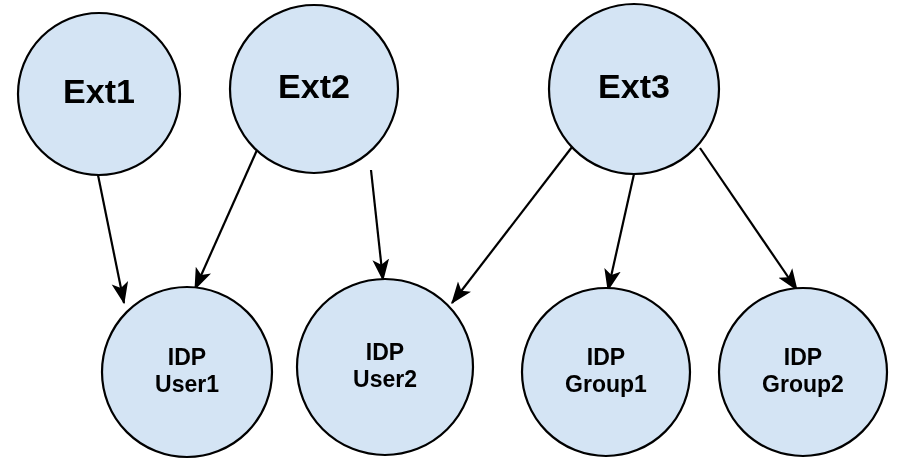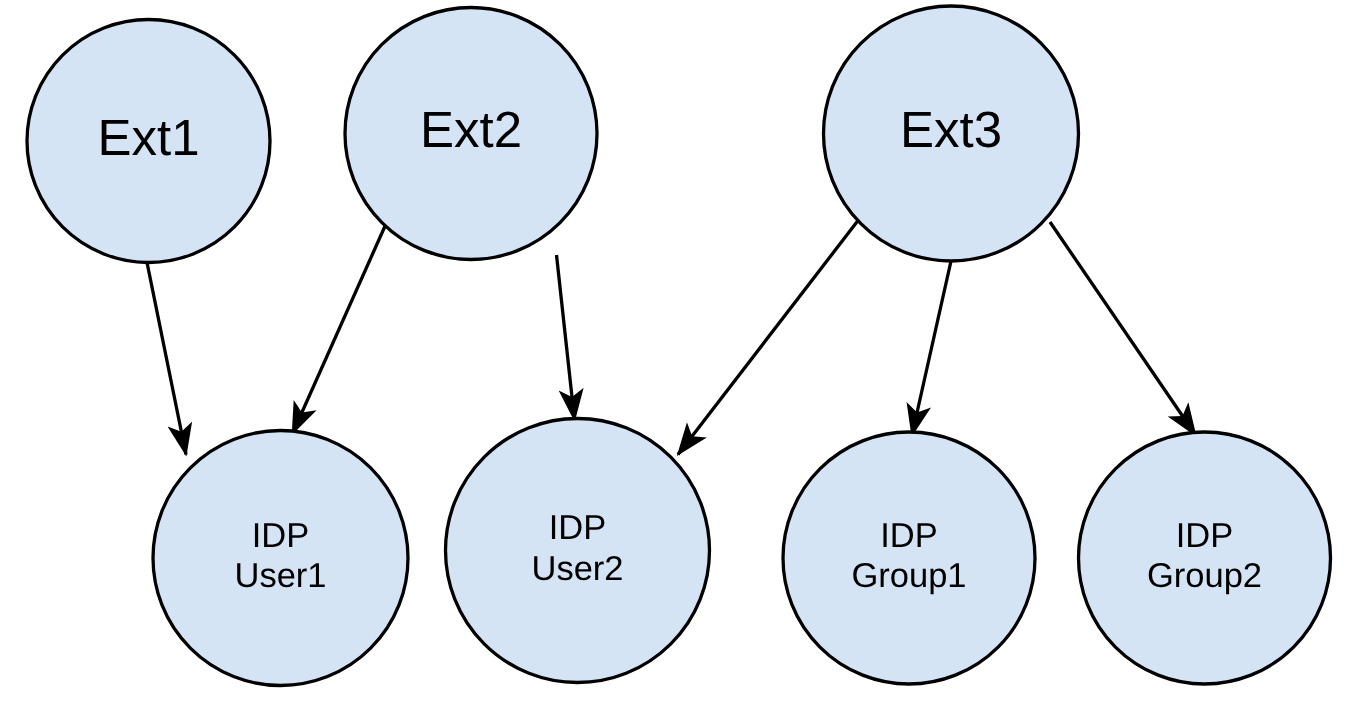--- a/index.html
+++ b/index.html
@@ -12,20 +12,21 @@
     width: 914px;
     height: 470px;
     overflow: hidden;
     font-family: "Liberation Sans", sans-serif;
   }
   #diagram-canvas {
     position: relative;
     width: 914px;
     height: 470px;
     background: #ffffff;
+    font-weight: bold;
   }
   svg#graph {
     display: block;
     width: 914px;
     height: 470px;
   }
   .node-circle {
     fill: #d4e4f4;
     stroke: #000000;
     stroke-width: 2.2;

